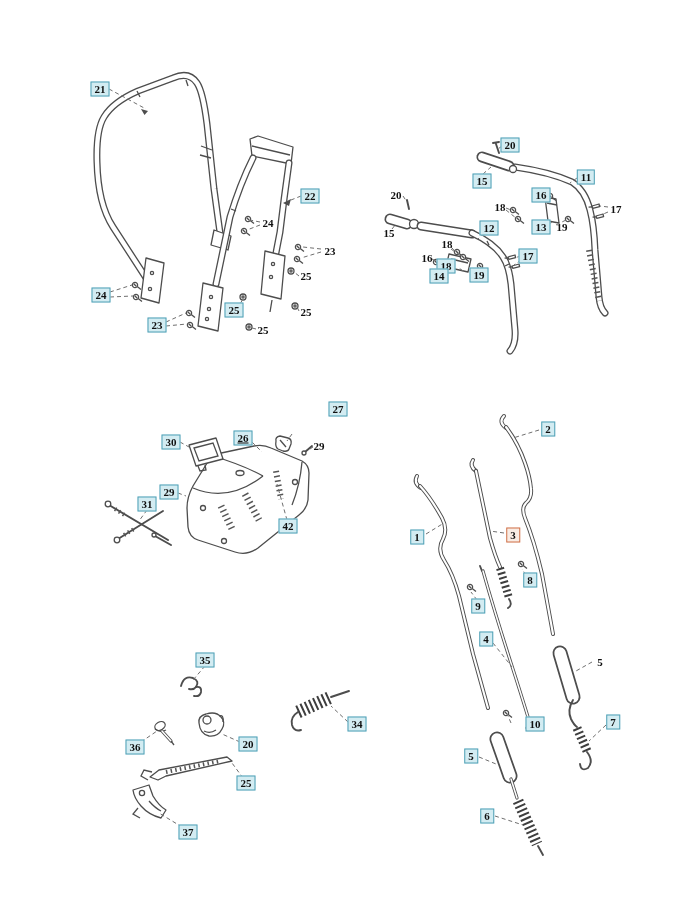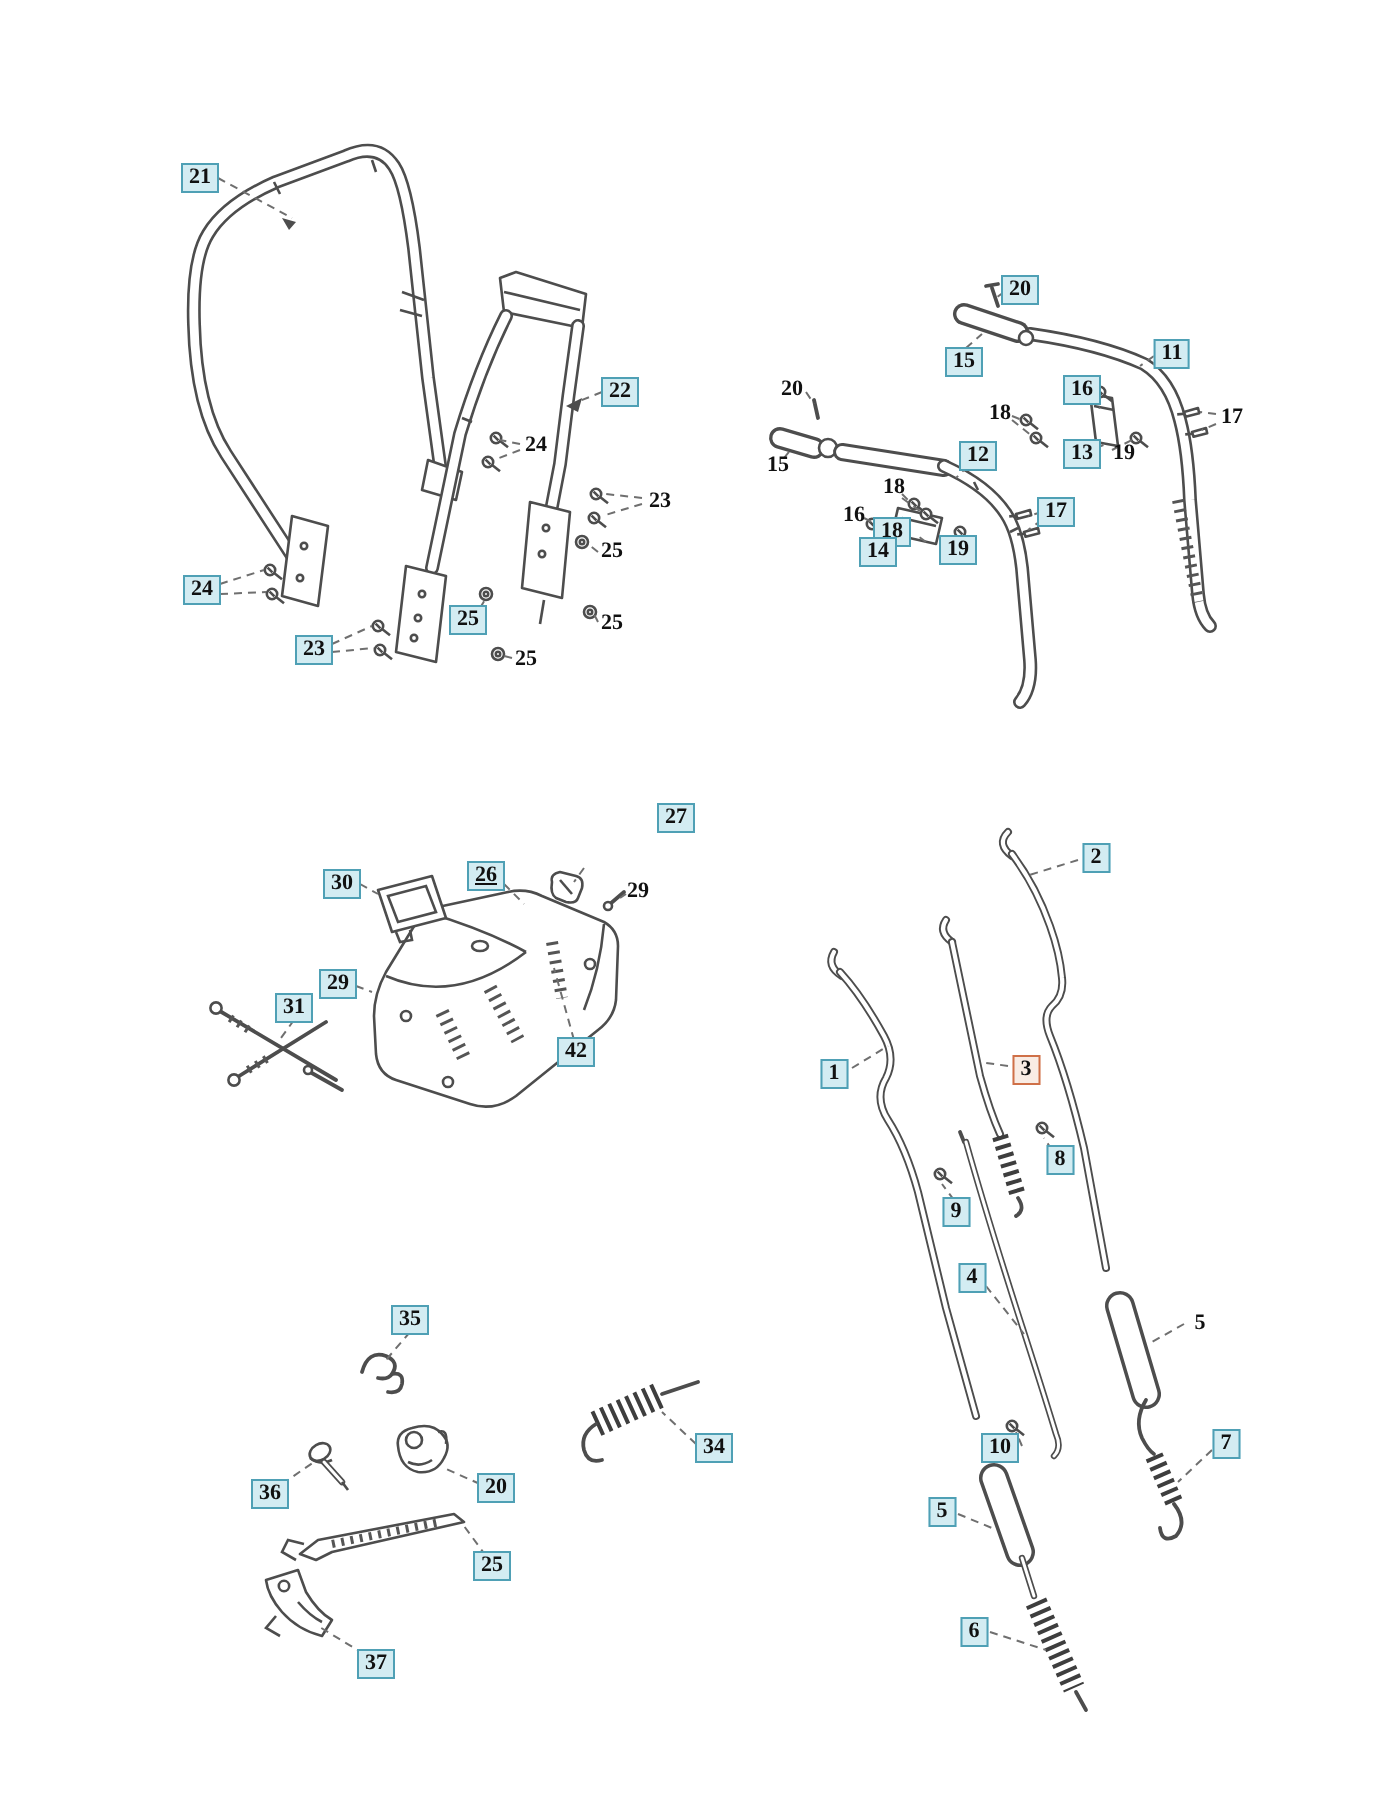--- a/index.html
+++ b/index.html
@@ -354,21 +354,21 @@
       <div class="plabel box" style="left: 169px; top: 492px;">29</div>
       <div class="plabel box" style="left: 147px; top: 504px;">31</div>
       <div class="plabel box" style="left: 288px; top: 526px;">42</div>
       <div class="plabel box" style="left: 548px; top: 429px;">2</div>
       <div class="plabel box" style="left: 417px; top: 537px;">1</div>
       <div class="plabel highlight" style="left: 513px; top: 535px;">3</div>
       <div class="plabel box" style="left: 530px; top: 580px;">8</div>
       <div class="plabel box" style="left: 478px; top: 606px;">9</div>
       <div class="plabel box" style="left: 486px; top: 639px;">4</div>
       <div class="plabel plain" style="left: 600px; top: 662px;">5</div>
-      <div class="plabel box" style="left: 500px; top: 724px;">10</div>
+      <div class="plabel box" style="left: 535px; top: 724px;">10</div>
       <div class="plabel box" style="left: 613px; top: 722px;">7</div>
       <div class="plabel box" style="left: 471px; top: 756px;">5</div>
       <div class="plabel box" style="left: 487px; top: 816px;">6</div>
       <div class="plabel box" style="left: 205px; top: 660px;">35</div>
       <div class="plabel box" style="left: 357px; top: 724px;">34</div>
       <div class="plabel box" style="left: 135px; top: 747px;">36</div>
       <div class="plabel box" style="left: 248px; top: 744px;">20</div>
       <div class="plabel box" style="left: 246px; top: 783px;">25</div>
       <div class="plabel box" style="left: 188px; top: 832px;">37</div>
     </div>

